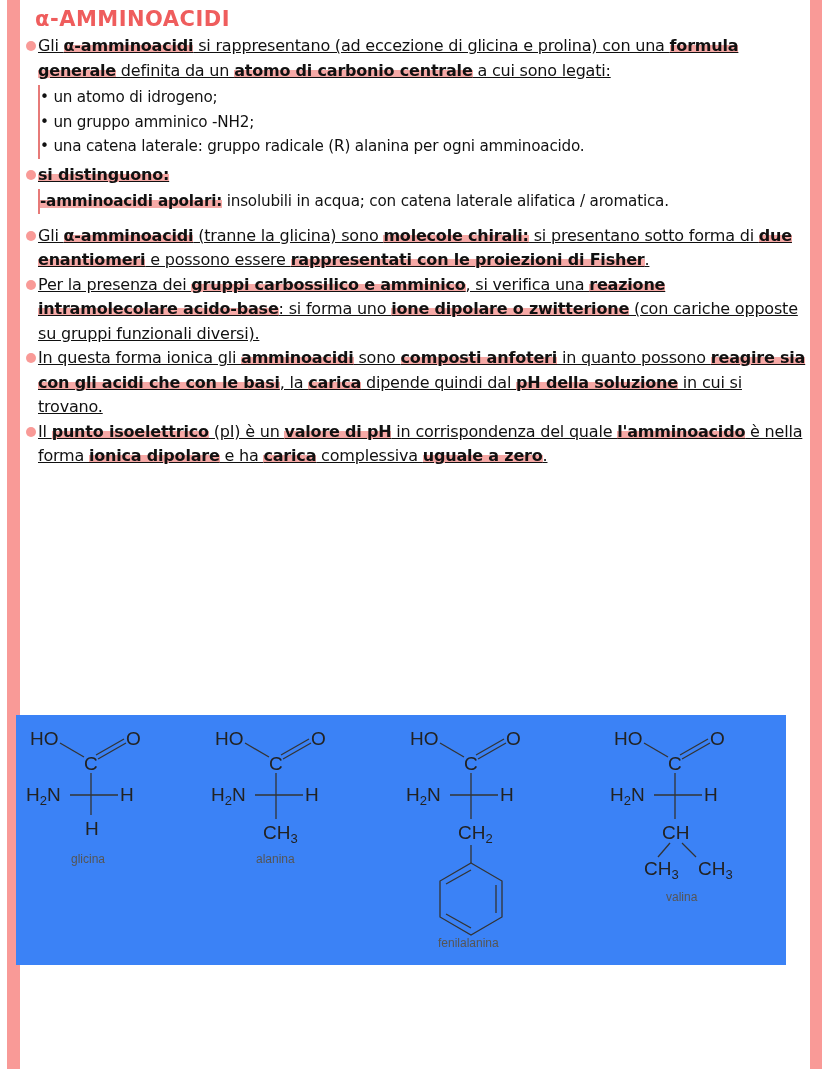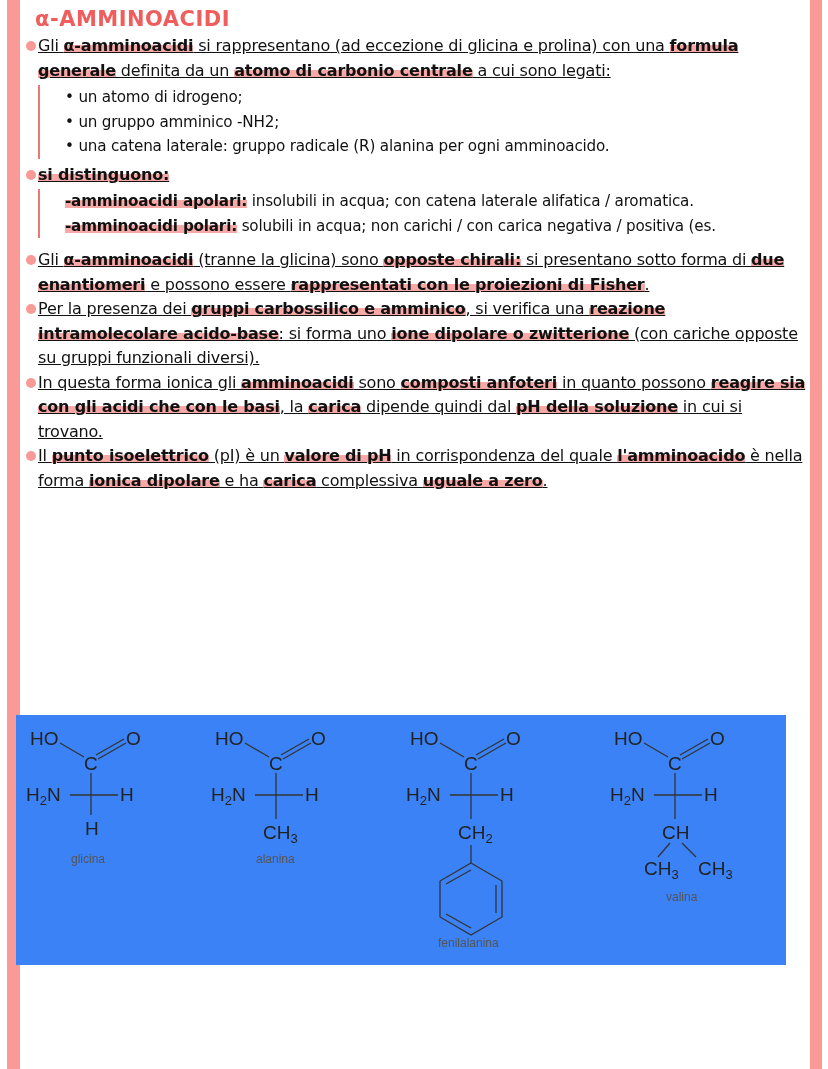--- a/index.html
+++ b/index.html
@@ -7,21 +7,21 @@
     width: 828px; height: 1069px; background: #ffffff; position: relative; overflow: hidden;
     font-family: "DejaVu Sans", sans-serif; color: #111;
   }
   .border-left { position: absolute; left: 7px; top: 0; width: 13px; height: 1069px; background: #f99a97; }
   .border-right { position: absolute; left: 810px; top: 0; width: 12px; height: 1069px; background: #f99a97; }
   .page { position: absolute; left: 30px; top: 6px; width: 780px; }
   .title { font-size: 21px; font-weight: bold; color: #ef5d5d; letter-spacing: 0.5px; margin: 0 0 2px 5px; line-height: 26px; }
   .para { position: relative; font-size: 16px; line-height: 24.5px; padding-left: 8px; margin: 0; letter-spacing: -0.2px; text-decoration: underline; }
   .dot { position: absolute; left: -4px; top: 7px; width: 10px; height: 10px; border-radius: 50%; background: #f99a97; }
   .hl { background: linear-gradient(to bottom, transparent 45%, #f6a9a6 45%, #f6a9a6 90%, transparent 90%); font-weight: bold; }
-  .sublist { position: relative; margin: 2px 0 4px 8px; padding-left: 25px; border-left: 2.5px solid #e77a78; }
+  .sublist { position: relative; margin: 2px 0 4px 8px; padding-left: 0; border-left: 2.5px solid #e77a78; }
   .sublist .item { font-size: 15.2px; line-height: 24.5px; letter-spacing: -0.2px; }
   .sublist .item.indent { padding-left: 8px; }
   .gap { height: 6px; }
   .figs { position: absolute; left: 16px; top: 715px; width: 770px; height: 250px; background: #3b82f6; }
   .fig-label { font-family: "Liberation Sans", sans-serif; font-size: 12px; fill: #555; }
   .chem { font-family: "Liberation Sans", sans-serif; font-size: 19px; fill: #222; }
   .sub { font-size: 13px; }
 </style>
 </head>
 <body>
@@ -41,27 +41,26 @@
     <div class="item">• un gruppo amminico -NH2;</div>
     <div class="item">• una catena laterale: gruppo radicale (R) alanina per ogni amminoacido.</div>
   </div>
 
   <p class="para">
     <span class="dot"></span>
     <span class="hl">si distinguono:</span>
   </p>
   <div class="sublist">
     <div class="item"><span class="hl">-amminoacidi apolari:</span><span> insolubili in acqua; con catena laterale alifatica / aromatica.</span></div>
-    <div class="item"><span class="hl">-amminoacidi polari:</span><span> solubili in acqua; non carichi / con carica negativa / positiva (es.</span></div>
   </div>
   <div class="gap"></div>
 
   <p class="para">
     <span class="dot"></span>
-    <span>Gli </span><span class="hl">α-amminoacidi</span><span> (tranne la glicina) sono </span><span class="hl">opposte chirali:</span><span> si presentano sotto forma di </span><span class="hl">due enantiomeri</span><span> e possono essere </span><span class="hl">rappresentati con le proiezioni di Fisher</span><span>.</span>
+    <span>Gli </span><span class="hl">α-amminoacidi</span><span> (tranne la glicina) sono </span><span class="hl">molecole chirali:</span><span> si presentano sotto forma di </span><span class="hl">due enantiomeri</span><span> e possono essere </span><span class="hl">rappresentati con le proiezioni di Fisher</span><span>.</span>
   </p>
 
   <p class="para">
     <span class="dot"></span>
     <span>Per la presenza dei </span><span class="hl">gruppi carbossilico e amminico</span><span>, si verifica una </span><span class="hl">reazione intramolecolare acido-base</span><span>: si forma uno </span><span class="hl">ione dipolare o zwitterione</span><span> (con cariche opposte su gruppi funzionali diversi).</span>
   </p>
 
   <p class="para">
     <span class="dot"></span>
     <span>In questa forma ionica gli </span><span class="hl">amminoacidi</span><span> sono </span><span class="hl">composti anfoteri</span><span> in quanto possono </span><span class="hl">reagire sia con gli acidi che con le basi</span><span>, la </span><span class="hl">carica</span><span> dipende quindi dal </span><span class="hl">pH della soluzione</span><span> in cui si trovano.</span>

